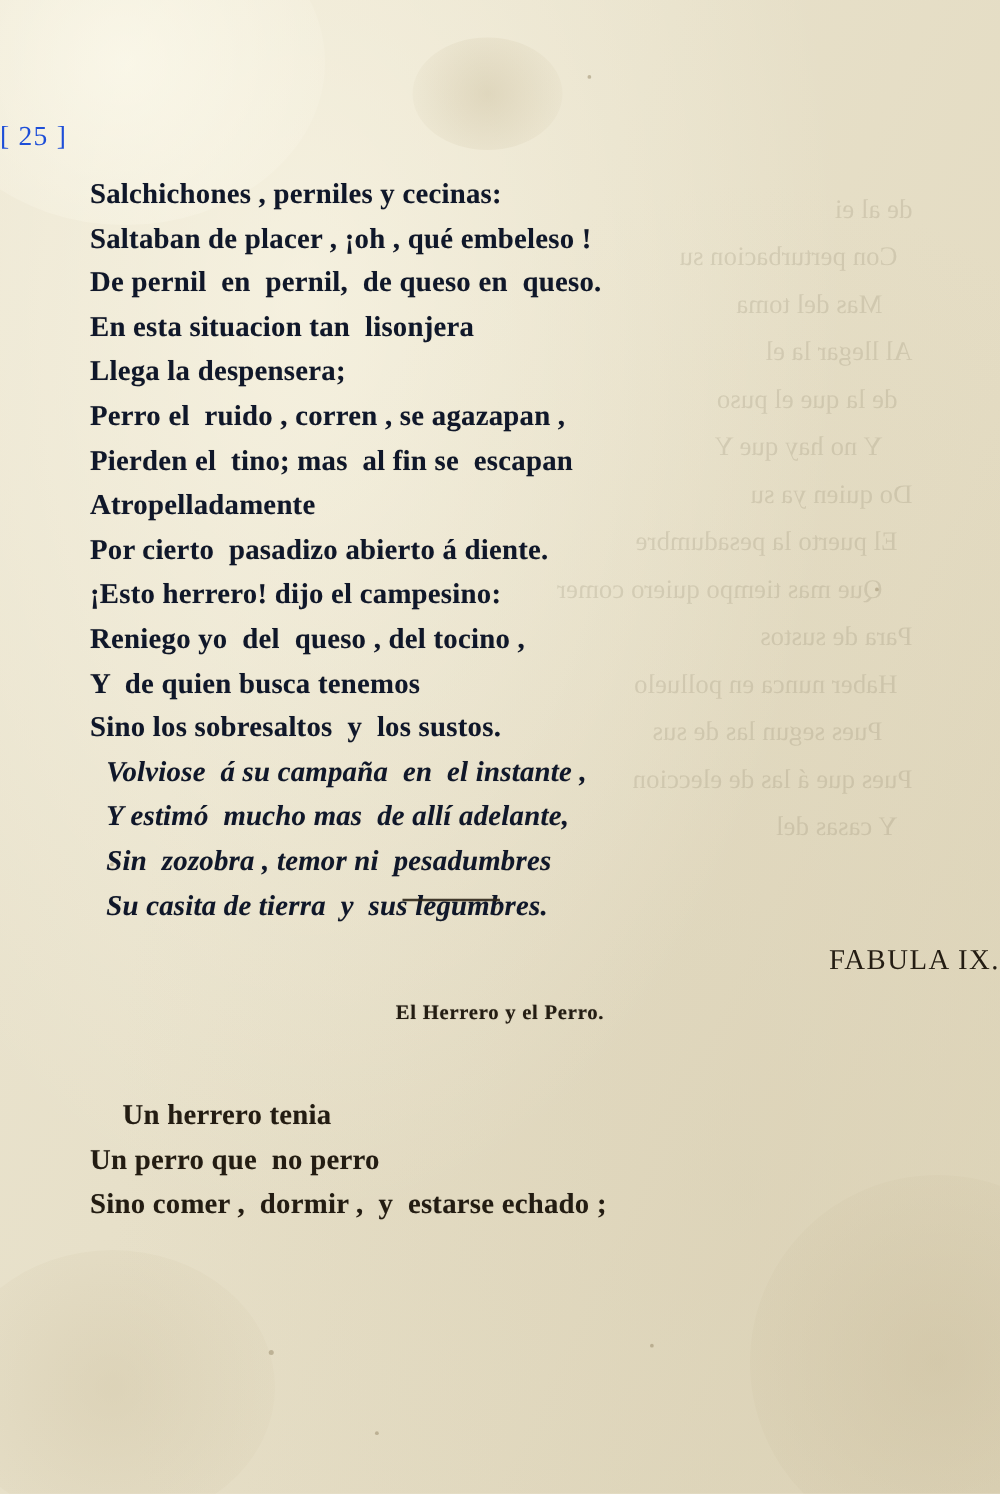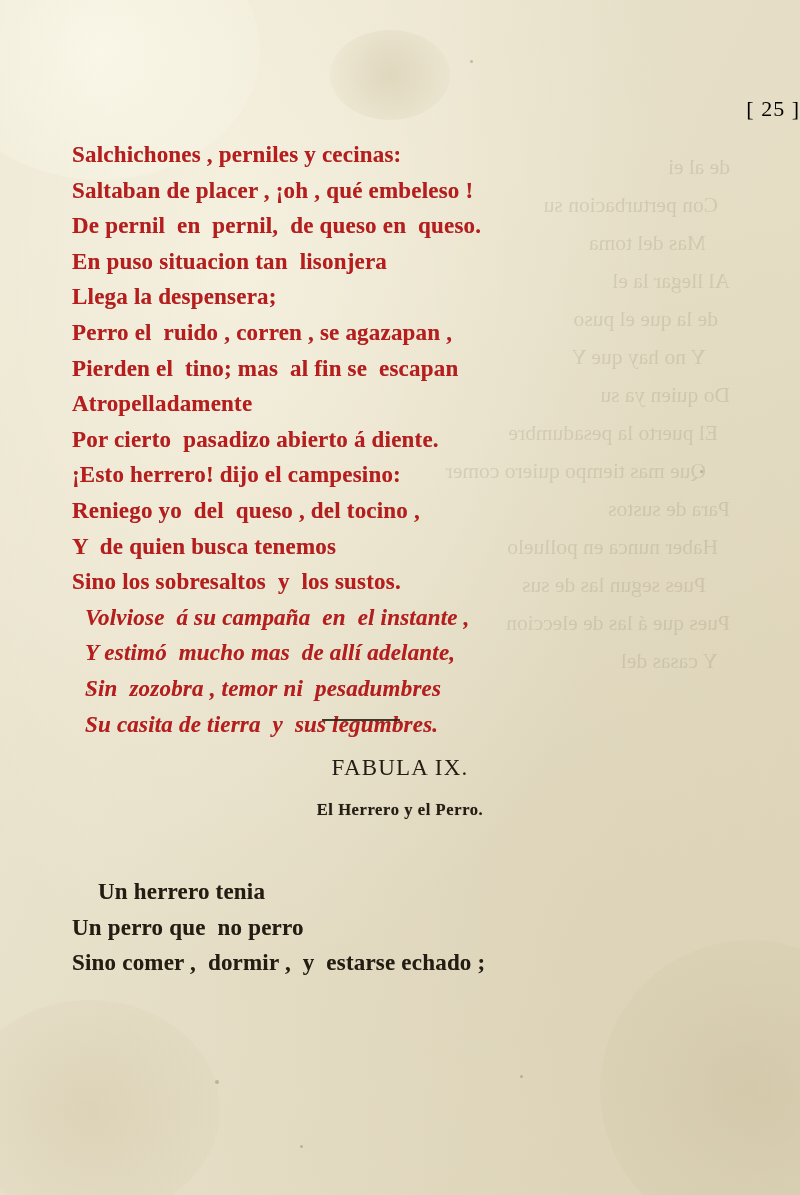--- a/index.html
+++ b/index.html
@@ -58,36 +58,36 @@
   .page {
     position: absolute;
     inset: 0;
     color: #241d14;
   }
   .page-number {
     position: absolute;
     top: 96px;
     left: 0;
     width: 800px;
-    text-align: right;
+    text-align: left;
     font-size: 22px;
     letter-spacing: 1px;
-    color: #000000;
+    color: #1d4ed8;
   }
   .verse {
     position: absolute;
     top: 137px;
     left: 72px;
     width: 660px;
   }
   .verse .line {
     font-size: 23px;
     line-height: 35.6px;
     white-space: pre;
-    color: #b91c1c;
+    color: #0f172a;
     font-weight: 600;
     letter-spacing: 0.2px;
     text-shadow: 0 0 0.6px rgba(35,28,18,0.35);
   }
   .verse .line.ital {
     font-style: italic;
     font-weight: 600;
     margin-left: 13px;
   }
 
@@ -98,21 +98,21 @@
     width: 78px;
     height: 2px;
     background: #2d2619;
     opacity: 0.9;
   }
   .fable-title {
     position: absolute;
     top: 755px;
     left: 0;
     width: 800px;
-    text-align: center;
+    text-align: right;
     font-size: 23px;
     letter-spacing: 1.2px;
     color: #241d13;
   }
   .fable-subtitle {
     position: absolute;
     top: 800px;
     left: 0;
     width: 800px;
     text-align: center;
@@ -174,21 +174,21 @@
   </div>
 
 <div class="page">
 
   <div class="page-number">[ 25 ]</div>
 
   <div class="verse" id="poem">
       <div class="line">Salchichones , perniles y cecinas:</div>
       <div class="line">Saltaban de placer , ¡oh , qué embeleso !</div>
       <div class="line">De pernil  en  pernil,  de queso en  queso.</div>
-      <div class="line">En puso situacion tan  lisonjera</div>
+      <div class="line">En esta situacion tan  lisonjera</div>
       <div class="line">Llega la despensera;</div>
       <div class="line">Perro el  ruido , corren , se agazapan ,</div>
       <div class="line">Pierden el  tino; mas  al fin se  escapan</div>
       <div class="line">Atropelladamente</div>
       <div class="line">Por cierto  pasadizo abierto á diente.</div>
       <div class="line">¡Esto herrero! dijo el campesino:</div>
       <div class="line">Reniego yo  del  queso , del tocino ,</div>
       <div class="line">Y  de quien busca tenemos</div>
       <div class="line">Sino los sobresaltos  y  los sustos.</div>
       <div class="line ital">Volviose  á su campaña  en  el instante ,</div>

